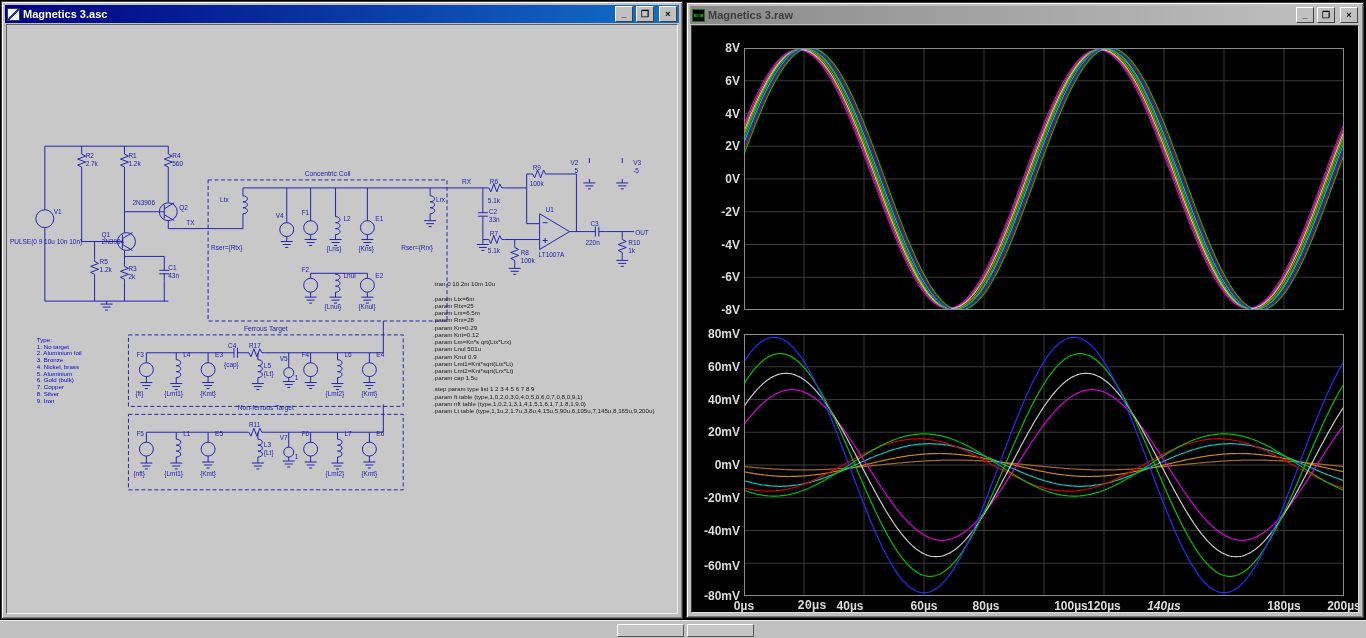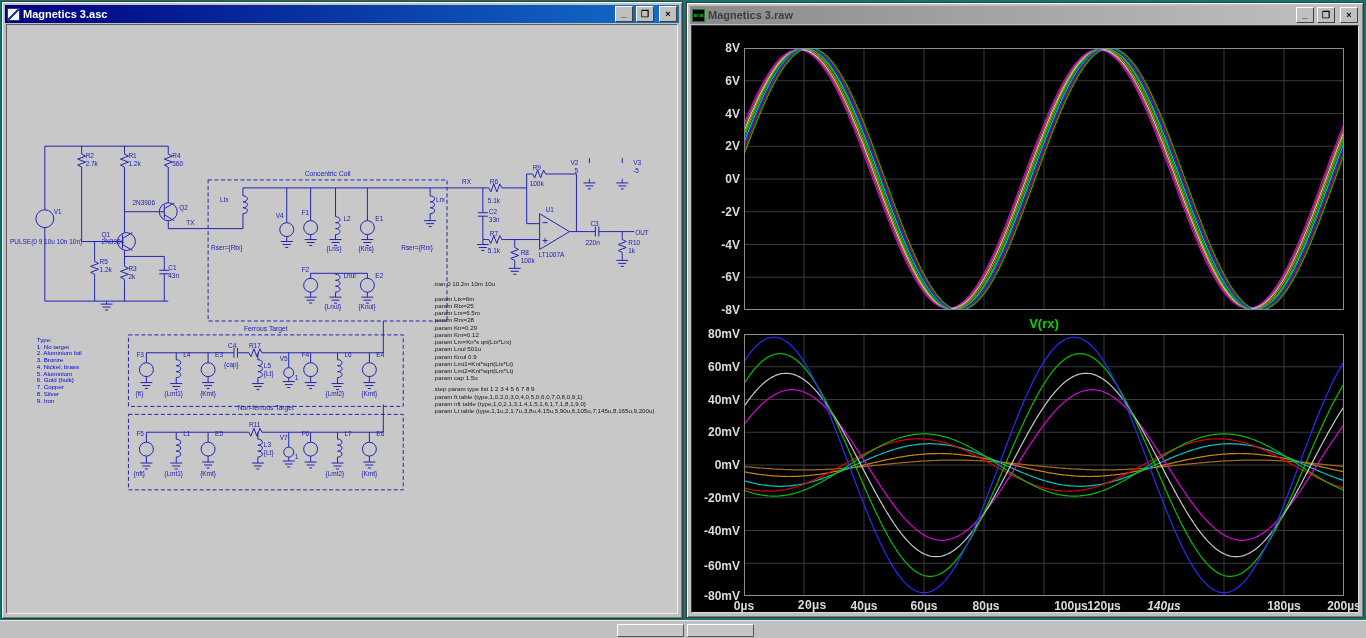--- a/index.html
+++ b/index.html
@@ -1,16 +1,16 @@
 <!DOCTYPE html>
 <html><head>
 <meta charset="utf-8">
 <style>
   html,body{margin:0;padding:0;}
-  .screen{position:relative;width:1366px;height:638px;background:#0f766e;overflow:hidden;
+  .screen{position:relative;width:1366px;height:638px;background:#000000;overflow:hidden;
           font-family:"Liberation Sans",sans-serif;}
   
   .window{position:absolute;background:#c0c0c0;border:1px solid #3c3c3c;
           box-shadow:inset 1px 1px 0 #ffffff, inset -1px -1px 0 #7a7a7a;padding:3px;box-sizing:border-box;}
   #win-left{left:1px;top:1px;width:682px;height:618px;}
   #win-right{left:686px;top:2px;width:678px;height:616px;}
   .titlebar{height:18px;display:flex;align-items:center;gap:3px;padding:0 2px;box-sizing:border-box;}
   .titlebar.active{background:linear-gradient(90deg,#000080,#1270c8);color:#ffffff;}
   .titlebar.inactive{background:linear-gradient(90deg,#8a8a8a,#c2c2c2);color:#3d3d3d;}
   .title-text{flex:1;font-size:11px;font-weight:bold;white-space:nowrap;overflow:hidden;}
@@ -383,21 +383,20 @@
           <span class="ytick" style="top: 43.75px;">6V</span>
           <span class="ytick" style="top: 76.5px;">4V</span>
           <span class="ytick" style="top: 109.25px;">2V</span>
           <span class="ytick" style="top: 142px;">0V</span>
           <span class="ytick" style="top: 174.75px;">-2V</span>
           <span class="ytick" style="top: 207.5px;">-4V</span>
           <span class="ytick" style="top: 240.25px;">-6V</span>
           <span class="ytick" style="top: 273px;">-8V</span>
         </div>
       <div class="pane" id="pane-rx">
-        <div class="pane-title">V(rx)</div>
         <svg class="pane-svg" preserveAspectRatio="none" viewBox="0 0 600 262">
             <g>
               <line x1="0" y1="262" x2="600" y2="262" stroke="#3a3a3a" stroke-width="1"></line>
               <line x1="0" y1="229.25" x2="600" y2="229.25" stroke="#3a3a3a" stroke-width="1"></line>
               <line x1="0" y1="196.5" x2="600" y2="196.5" stroke="#3a3a3a" stroke-width="1"></line>
               <line x1="0" y1="163.75" x2="600" y2="163.75" stroke="#3a3a3a" stroke-width="1"></line>
               <line x1="0" y1="131" x2="600" y2="131" stroke="#3a3a3a" stroke-width="1"></line>
               <line x1="0" y1="98.25" x2="600" y2="98.25" stroke="#3a3a3a" stroke-width="1"></line>
               <line x1="0" y1="65.5" x2="600" y2="65.5" stroke="#3a3a3a" stroke-width="1"></line>
               <line x1="0" y1="32.75" x2="600" y2="32.75" stroke="#3a3a3a" stroke-width="1"></line>
@@ -431,21 +430,21 @@
           <span class="ytick" style="top: 43.75px;">60mV</span>
           <span class="ytick" style="top: 76.5px;">40mV</span>
           <span class="ytick" style="top: 109.25px;">20mV</span>
           <span class="ytick" style="top: 142px;">0mV</span>
           <span class="ytick" style="top: 174.75px;">-20mV</span>
           <span class="ytick" style="top: 207.5px;">-40mV</span>
           <span class="ytick" style="top: 243px;">-60mV</span>
           <span class="ytick" style="top: 273px;">-80mV</span>
           <span class="xtick" style="left: 22px;">0µs</span>
           <span class="xtick" style="left: 90px; font-family: Liberation Mono, monospace;">20µs</span>
-          <span class="xtick" style="left: 142px;">40µs</span>
+          <span class="xtick" style="left: 128px;">40µs</span>
           <span class="xtick" style="left: 202px;">60µs</span>
           <span class="xtick" style="left: 264px;">80µs</span>
           <span class="xtick" style="left: 322px; margin-left: 27px;">100µs</span>
           <span class="xtick" style="left: 382px;">120µs</span>
           <span class="xtick" style="left: 442px; font-style: italic;">140µs</span>
           <span class="xtick" style="left: 502px; margin-top: 32px;">160µs</span>
           <span class="xtick" style="left: 562px;">180µs</span>
           <span class="xtick" style="left: 622px;">200µs</span>
         </div>
     </div>

